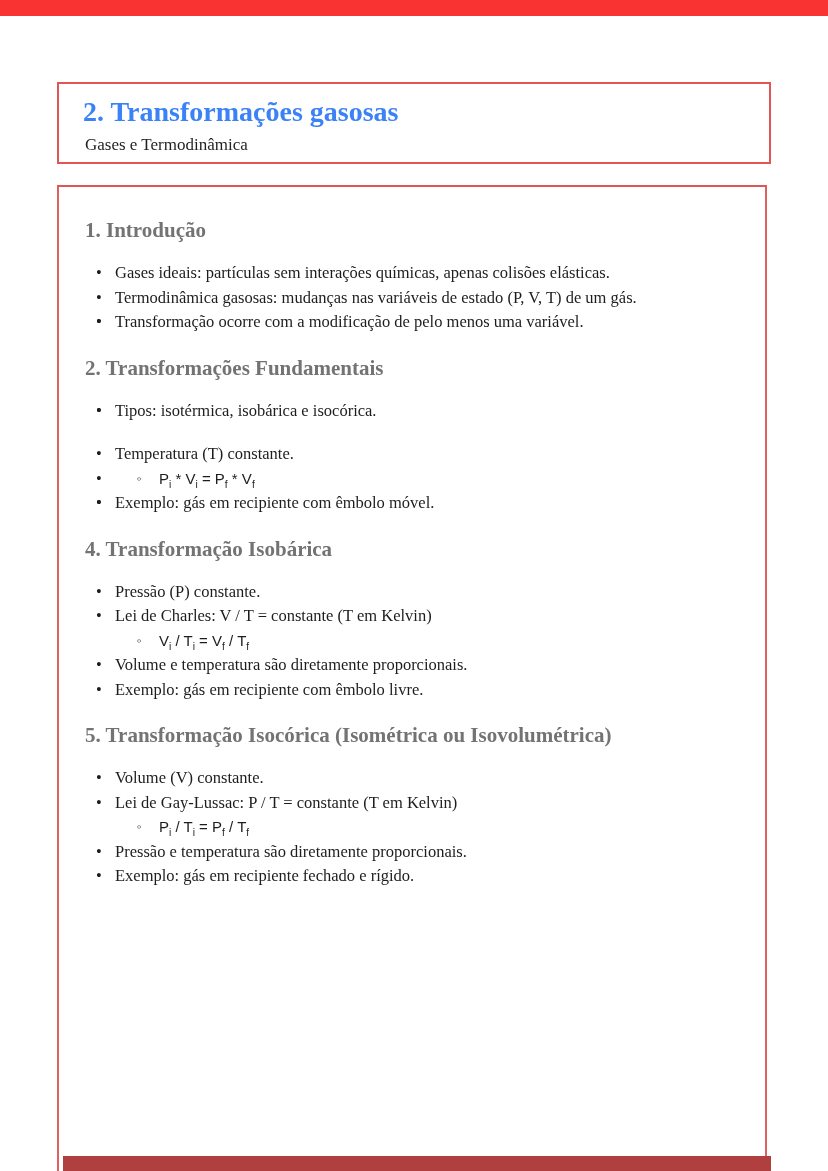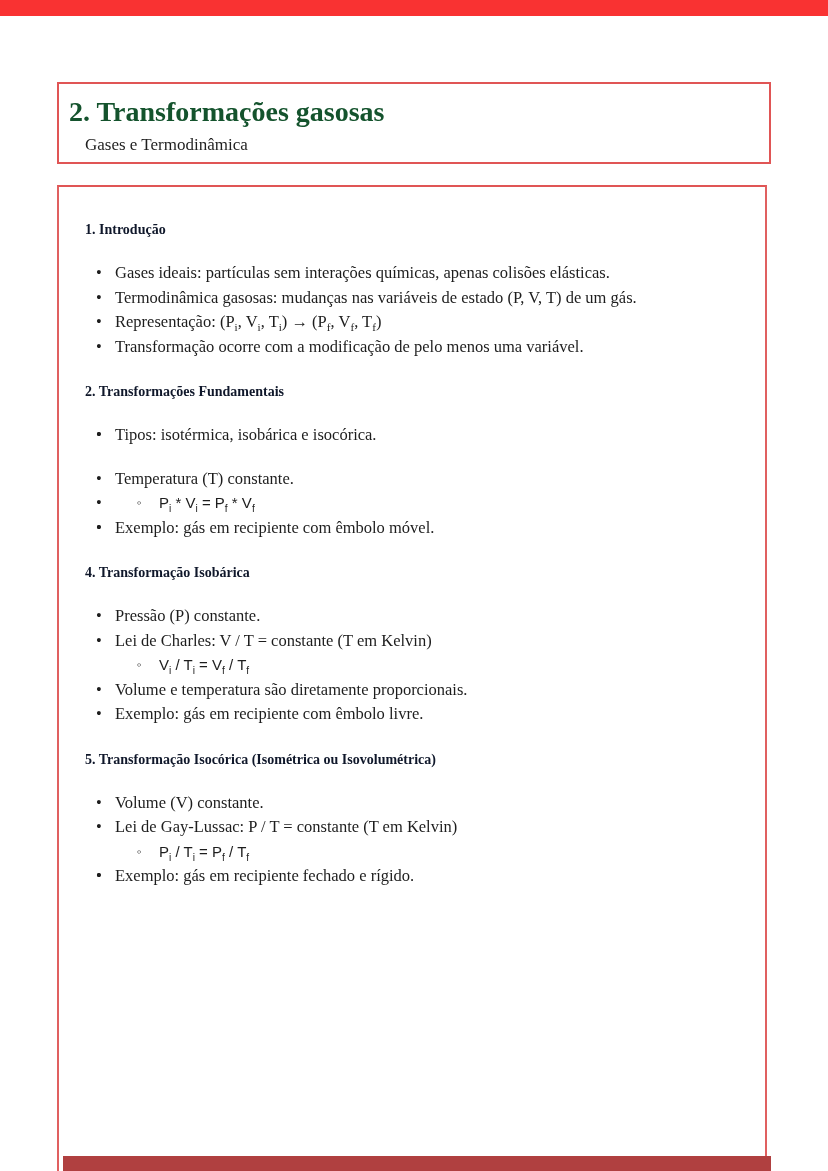--- a/index.html
+++ b/index.html
@@ -36,25 +36,25 @@
     left: 57px;
     top: 82px;
     width: 710px;
     height: 78px;
     border: 2px solid #e05555;
     background: #ffffff;
     box-sizing: content-box;
   }
   .title-card h1 {
     margin: 10px 0 0 0;
-    padding: 0 10px;
+    padding: 0 24px;
     font-size: 28px;
     line-height: 36px;
     font-weight: bold;
-    color: #14532d;
+    color: #3b82f6;
   }
   .title-card .subtitle {
     margin: 2px 0 0 0;
     padding: 0 26px;
     font-size: 17px;
     line-height: 26px;
     color: #1f1f1f;
   }
   .content-card {
     position: absolute;
@@ -64,24 +64,24 @@
     height: 986px;
     border-left: 2px solid #e06060;
     border-right: 2px solid #e06060;
     border-top: 2px solid #e05555;
     background: #ffffff;
     box-sizing: border-box;
     padding: 31px 26px 0 26px;
     color: #1d1d1d;
   }
   .section h2 {
-    font-size: 14px;
+    font-size: 21px;
     line-height: 24px;
     font-weight: bold;
-    color: #0f172a;
+    color: #737373;
     margin: 21px 0 0 0;
   }
   .section:first-child h2 { margin-top: 0; }
   .section ul {
     list-style: none;
     margin: 19px 0 0 0;
     padding: 0;
     font-size: 16.5px;
   }
   .section li {
@@ -124,21 +124,21 @@
     <div class="subtitle">Gases e Termodinâmica</div>
   </div>
 
   <div class="content-card">
     <div id="sections-root">
         <div class="section">
           <h2>1. Introdução</h2>
           <ul>
             <li><span class="bullet">•</span><span>Gases ideais: partículas sem interações químicas, apenas colisões elásticas.</span></li>
             <li><span class="bullet">•</span><span>Termodinâmica gasosas: mudanças nas variáveis de estado (P, V, T) de um gás.</span></li>
-            <li><span class="bullet">•</span><span>Representação: (P<sub>i</sub>, V<sub>i</sub>, T<sub>i</sub>) → (P<sub>f</sub>, V<sub>f</sub>, T<sub>f</sub>)</span></li>
+            <li><span class="bullet">•</span></li>
             <li><span class="bullet">•</span><span>Transformação ocorre com a modificação de pelo menos uma variável.</span></li>
           </ul>
         </div>
         <div class="section">
           <h2>2. Transformações Fundamentais</h2>
           <ul>
             <li><span class="bullet">•</span></li>
             <li><span class="bullet">•</span><span>Tipos: isotérmica, isobárica e isocórica.</span></li>
           </ul>
         </div>
@@ -163,21 +163,21 @@
             <li><span class="bullet">•</span><span>Exemplo: gás em recipiente com êmbolo livre.</span></li>
           </ul>
         </div>
         <div class="section">
           <h2>5. Transformação Isocórica (Isométrica ou Isovolumétrica)</h2>
           <ul>
             <li><span class="bullet">•</span><span>Volume (V) constante.</span></li>
             <li><span class="bullet">•</span><span>Lei de Gay-Lussac: P / T = constante (T em Kelvin)</span><ul>
                 <li><span class="bullet">◦</span><span>P<sub>i</sub> / T<sub>i</sub> = P<sub>f</sub> / T<sub>f</sub></span></li>
               </ul></li>
-            <li><span class="bullet">•</span></li>
+            <li><span class="bullet">•</span><span>Pressão e temperatura são diretamente proporcionais.</span></li>
             <li><span class="bullet">•</span><span>Exemplo: gás em recipiente fechado e rígido.</span></li>
           </ul>
         </div>
       </div>
   </div>
 
   <div class="footer-bar"></div>
 </div>
 
 </body></html>

